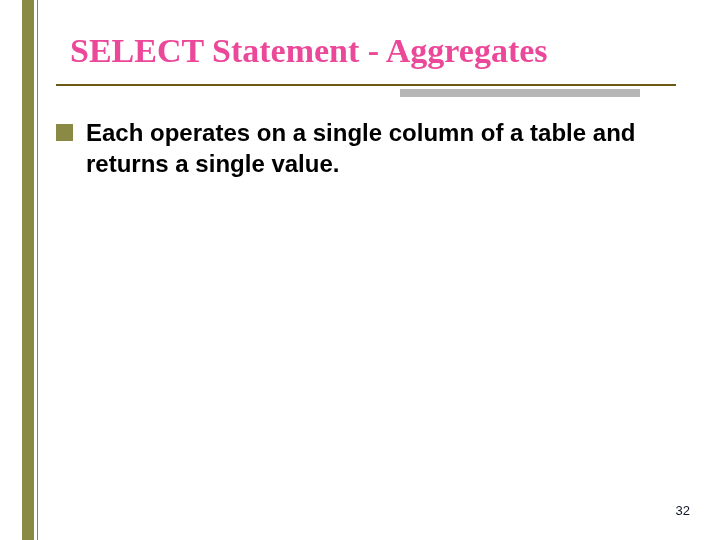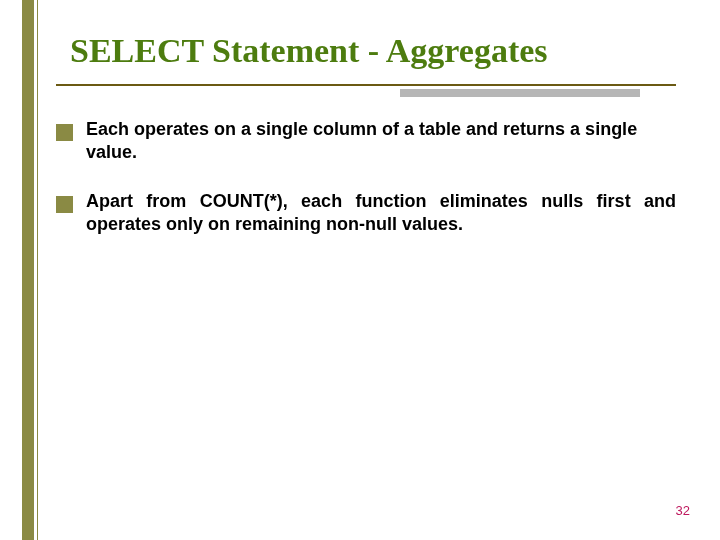--- a/index.html
+++ b/index.html
@@ -37,21 +37,21 @@
     background: #8a8a44;
   }
   .title {
     position: absolute;
     left: 70px;
     top: 32px;
     width: 610px;
     font-family: "Times New Roman", Times, serif;
     font-weight: bold;
     font-size: 34px;
-    color: #4d7c0f;
+    color: #ec4899;
     letter-spacing: 0px;
   }
   
   .title-line {
     position: absolute;
     left: 56px;
     top: 84px;
     width: 620px;
     height: 2px;
     background: #6b5a13;
@@ -67,21 +67,21 @@
   .content {
     position: absolute;
     left: 56px;
     top: 118px;
     width: 620px;
   }
   .bullet-item {
     position: relative;
     margin-bottom: 26px;
     padding-left: 30px;
-    font-size: 18px;
+    font-size: 24px;
     font-weight: bold;
     color: #000000;
     line-height: 1.28;
   }
   .bullet-item.justify {
     text-align: justify;
     text-align-last: left;
     text-justify: inter-word;
   }
   .bullet-square {
@@ -90,21 +90,21 @@
     top: 6px;
     width: 17px;
     height: 17px;
     background: #8a8a44;
   }
   .page-number {
     position: absolute;
     right: 30px;
     bottom: 22px;
     font-size: 13px;
-    color: #be185d;
+    color: #0f172a;
     font-family: Arial, Helvetica, sans-serif;
   }
 </style>
 </head>
 <body>
 
 <div class="slide">
 
   <div class="left-bar"></div>
   <div class="left-thin"></div>
@@ -114,22 +114,18 @@
   <div class="title-shadow"></div>
 
   <div class="content">
 
     <div class="bullet-item">
       <span class="bullet-square"></span>
       <span>Each operates on a single column of a table and returns a single value.</span>
     </div>
 
 
-    <div class="bullet-item justify">
-      <span class="bullet-square"></span>
-      <span>Apart from COUNT(*), each function eliminates nulls first and operates only on remaining non-null values.</span>
-    </div>
 
   </div>
 
   <div class="page-number">32</div>
 
 </div>
 
 </body></html>

